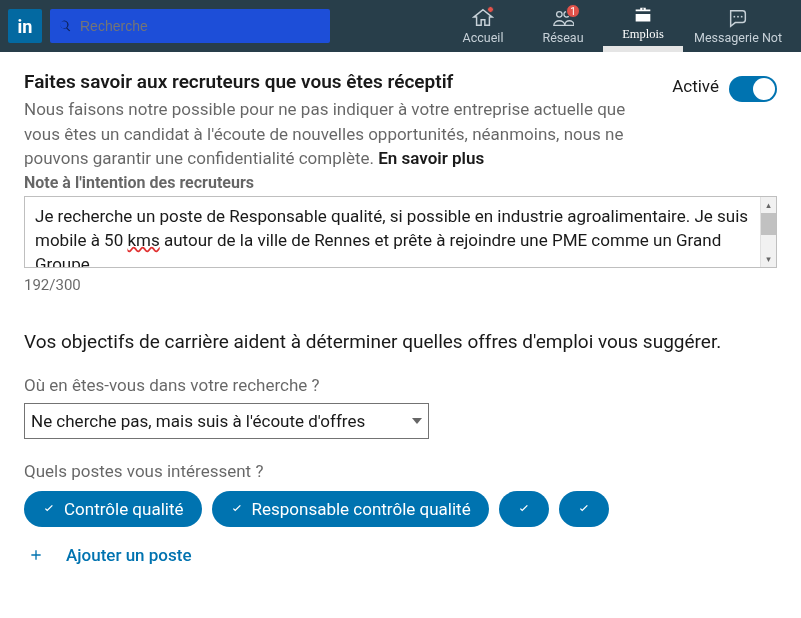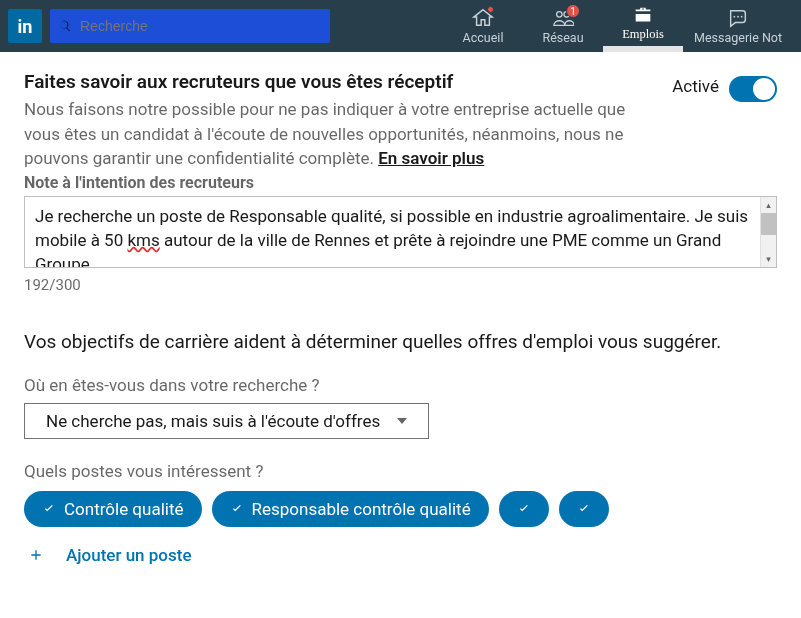--- a/index.html
+++ b/index.html
@@ -14,36 +14,36 @@
   .nav-item.active { color: #fff; border-bottom: 6px solid #e5e5e5; font-family: Liberation Serif, serif; }
   .nav-item svg { fill: currentColor; margin-bottom: 1px; }
   .nav-item.msg { width: 110px; }
   .dot { position: absolute; top: 6px; left: 50%; margin-left: 4px; width: 7px; height: 7px; border-radius: 50%; background: #e2524a; border: 1px solid #283e4a; }
   .badge { position: absolute; top: 4px; left: 50%; margin-left: 3px; background: #e2524a; color: #fff; font-size: 10px; min-width: 14px; height: 14px; border-radius: 7px; display: flex; align-items: center; justify-content: center; border: 1px solid #283e4a; }
   .content { padding: 18px 24px; }
   .open-head { display: flex; align-items: flex-start; }
   .open-text { max-width: 610px; }
   .open-text h2 { font-size: 19px; font-weight: 600; margin-bottom: 4px; color: rgba(0,0,0,0.9); }
   .open-text p { font-size: 17px; line-height: 1.45; color: rgba(0,0,0,0.6); }
-  .open-text p b { color: rgba(0,0,0,0.9); font-weight: 600; text-decoration: underline; }
+  .open-text p b { color: rgba(0,0,0,0.9); font-weight: 600; }
   .toggle-area { margin-left: auto; display: flex; align-items: flex-start; gap: 10px; padding-top: 6px; }
   .toggle-area span { font-size: 17px; color: rgba(0,0,0,0.9); }
   .switch { width: 48px; height: 26px; background: #0073b0; border-radius: 13px; position: relative; cursor: pointer; }
   .switch .knob { width: 22px; height: 22px; background: #fff; border-radius: 50%; position: absolute; top: 2px; right: 2px; }
   .note-label { margin-top: 2px; font-size: 16px; color: rgba(0,0,0,0.6); font-weight: bold; }
   .textarea-wrap { position: relative; margin-top: 4px; }
   .textarea { width: 100%; border: 1px solid rgba(0,0,0,0.25); padding: 8px 18px 8px 10px; font-size: 17px; color: rgba(0,0,0,0.9); line-height: 1.4; height: 72px; overflow: hidden; font-family: inherit; background: #fff; resize: none; }
   .textarea .redwave { text-decoration: underline wavy #e03131; text-decoration-skip-ink: none; }
   .fake-scroll { position: absolute; right: 1px; top: 1px; bottom: 1px; width: 16px; background: #f1f1f1; display: flex; flex-direction: column; justify-content: flex-start; align-items: center; border-left: 1px solid #e0e0e0; }
   .fake-scroll .arrow { height: 16px; font-size: 9px; color: #666; display: flex; align-items: center; justify-content: center; width: 100%; }
   .fake-scroll .thumb { flex: 0 0 22px; background: #c1c1c1; width: 100%; }
   .counter { margin-top: 8px; font-size: 15px; color: rgba(0,0,0,0.6); }
   .section-h { margin-top: 36px; font-size: 19px; color: rgba(0,0,0,0.9); }
   .sub-label { margin-top: 22px; font-size: 17px; color: rgba(0,0,0,0.6); }
-  .select-wrap { margin-top: 8px; border: 1px solid rgba(0,0,0,0.55); height: 36px; width: 405px; display: flex; align-items: center; padding: 0 21px; font-size: 17px; color: rgba(0,0,0,0.9); cursor: pointer; }
+  .select-wrap { margin-top: 8px; border: 1px solid rgba(0,0,0,0.55); height: 36px; width: 405px; display: flex; align-items: center; padding: 0 6px; font-size: 17px; color: rgba(0,0,0,0.9); cursor: pointer; }
   .select-wrap .caret { margin-left: auto; border-top: 6px solid rgba(0,0,0,0.6); border-left: 5px solid transparent; border-right: 5px solid transparent; }
   .pill-row { margin-top: 10px; display: flex; flex-wrap: wrap; gap: 10px; }
   .pill { background: #0073b0; color: #fff; padding: 8px 18px; border-radius: 22px; font-size: 17px; display: flex; align-items: center; gap: 8px; cursor: pointer; }
   .pill svg { fill: #fff; }
   .add-link { display: flex; align-items: center; gap: 22px; color: #0073b0; font-size: 17px; font-weight: 500; cursor: pointer; padding: 8px 4px; }
   .add-link svg { fill: #0073b0; }
 </style>
 </head>
 <body>
 

